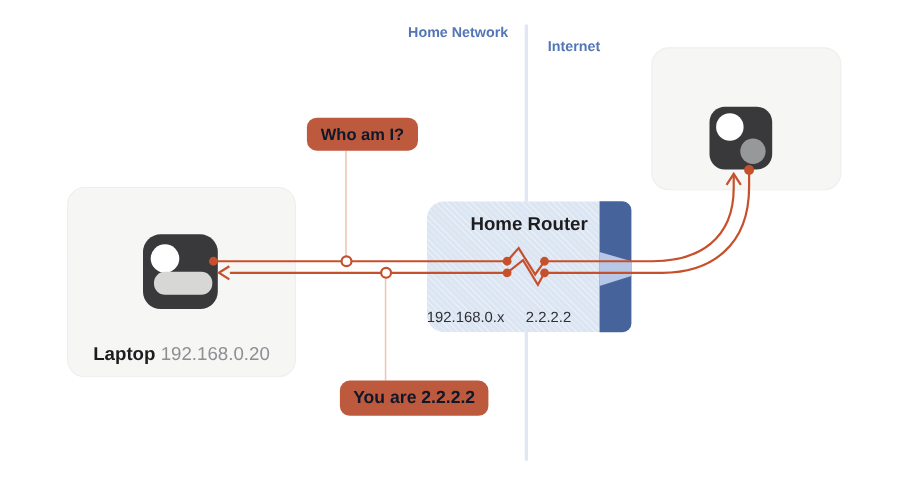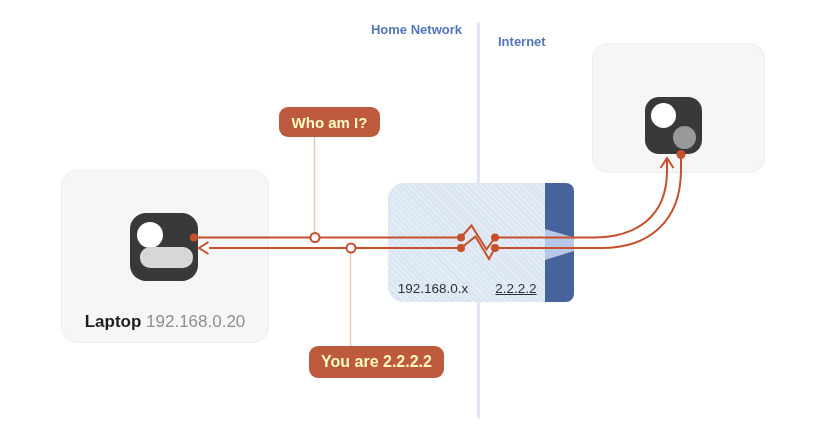--- a/index.html
+++ b/index.html
@@ -96,38 +96,38 @@
   }
   .router-bar{
     left:545px;top:183px;width:29px;height:119px;
     background:var(--router-bar);
     border-radius:0 8px 8px 0;
   }
   .router-title{
     left:388px;top:194px;width:186px;text-align:center;font-size:17px;
   }
   .router-ip{
-    top:281px;height:16px;line-height:16px;text-align:center;
+    top:281px;height:16px;line-height:16px;text-align:left;
     font-size:13.5px;color:var(--ip-dark);white-space:nowrap;
   }
   .router-ip.lan{left:388px;width:90px;}
-  .router-ip.wan{left:478px;width:76px;text-decoration:underline;}
+  .router-ip.wan{left:478px;width:76px;}
 
   
   .wires{left:0;top:0;width:825px;height:438px;z-index:5;pointer-events:none;}
   .wire{stroke:var(--accent-orange);stroke-width:2;fill:none;}
   .wire-dot{fill:var(--accent-orange);}
   .wire-ring{fill:#ffffff;stroke:var(--accent-orange);stroke-width:2;}
   .connector{stroke:var(--connector);stroke-width:1.4;fill:none;}
 
   
   .bubble{
     z-index:10;
     background:var(--bubble-orange);
-    color:#fef9c3;border-radius:9px;
+    color:#0f172a;border-radius:9px;
     display:flex;align-items:center;justify-content:center;
     white-space:nowrap;font-weight:600;
   }
   .bubble-request{left:279px;top:107px;width:101px;height:30px;font-size:15px;}
   .bubble-response{left:289px;top:346px;width:135px;height:32px;font-size:16px;margin-left:20px;}
 </style>
 </head>
 <body>
 
 <div class="canvas">
@@ -148,20 +148,21 @@
   </div>
 
   <div class="abs node-card stun-card"></div>
   <div class="abs device-icon stun-icon">
     <span class="icon-dot-white"></span>
     <span class="icon-dot-gray"></span>
   </div>
 
   <div class="abs router-box"></div>
   <div class="abs router-bar"></div>
+  <div class="abs node-title router-title">Home Router</div>
   <div class="abs router-ip lan">192.168.0.x</div>
   <div class="abs router-ip wan">2.2.2.2</div>
 
   <svg class="abs wires" viewBox="0 0 825 438" xmlns="http://www.w3.org/2000/svg">
 
     <polygon points="545,229 574,237.5 574,251 545,260" fill="#b6c7e7"></polygon>
 
     <path class="connector" d="M314.5,137 V233"></path>
     <path class="connector" d="M350.5,252.5 V346"></path>
 

